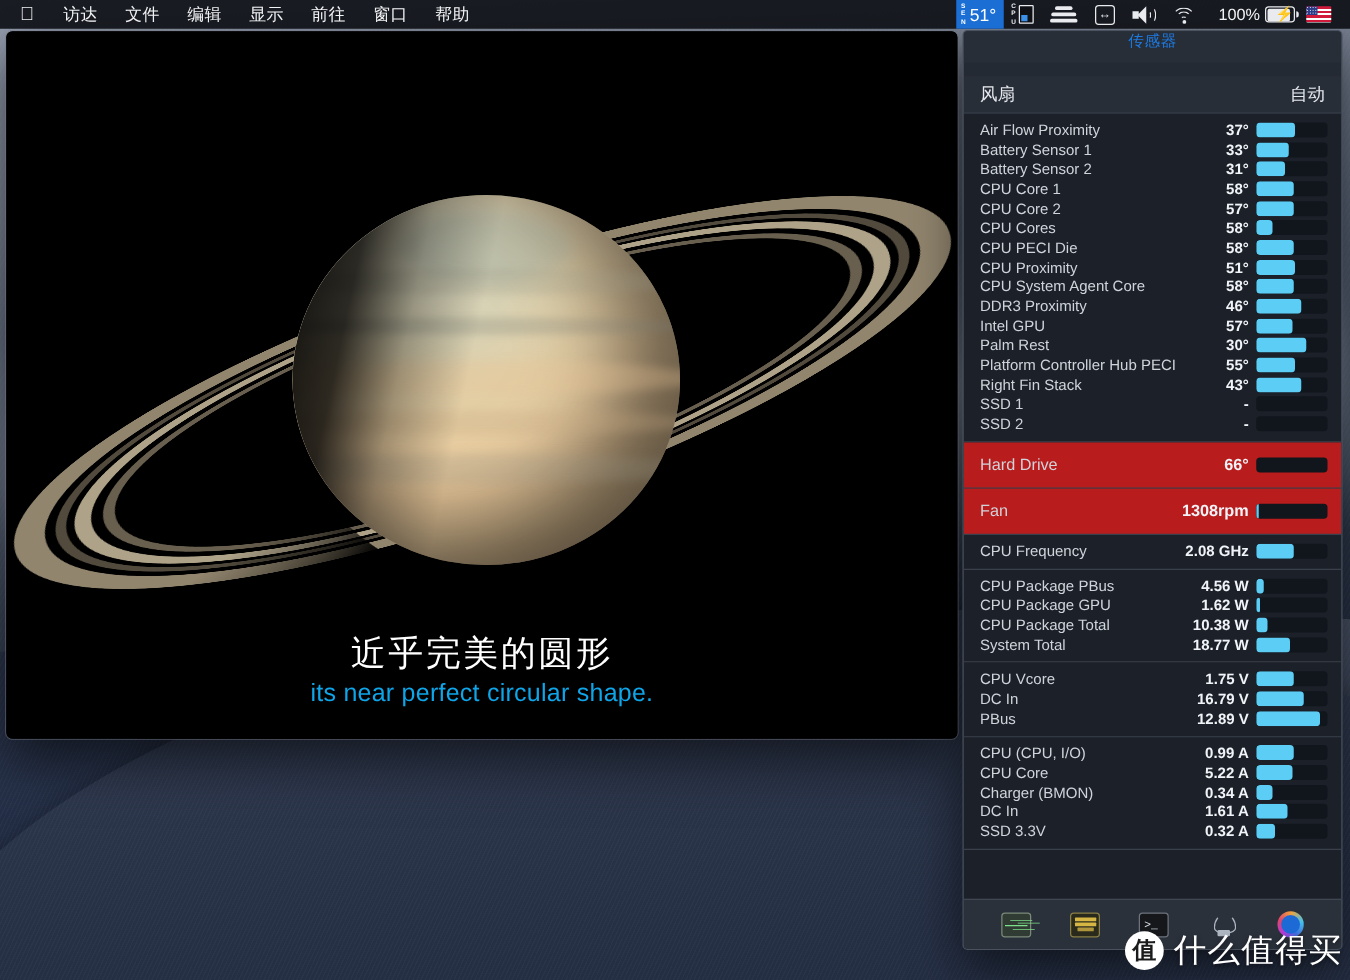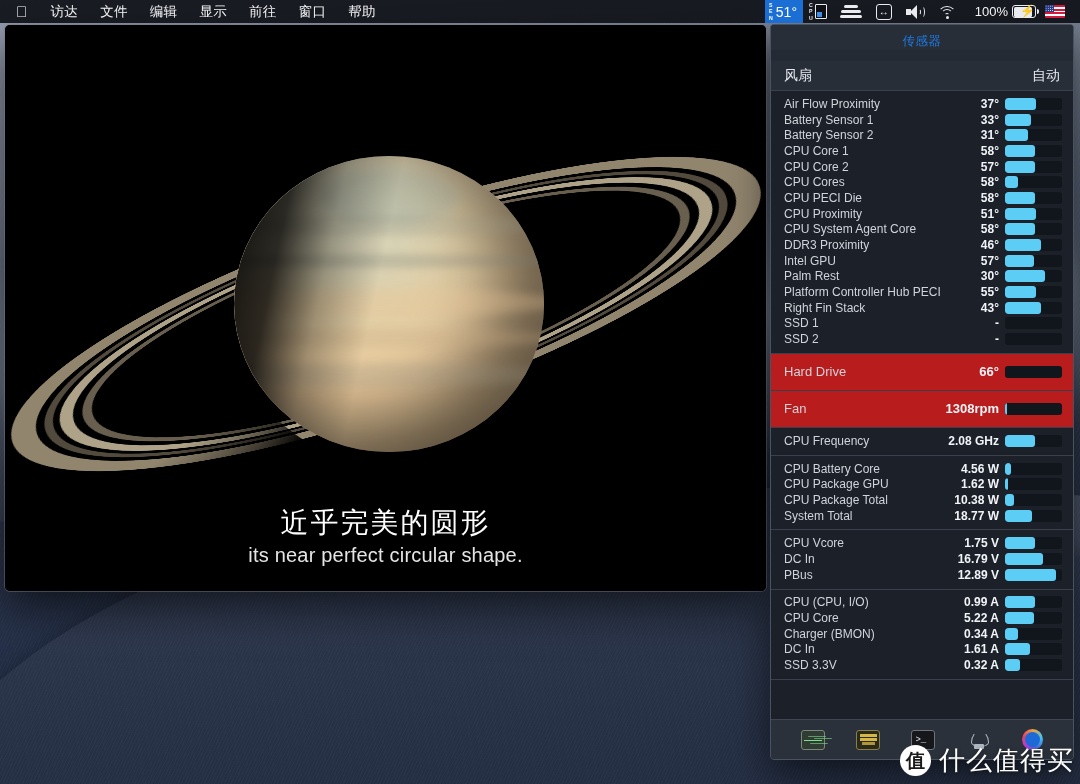--- a/index.html
+++ b/index.html
@@ -182,38 +182,38 @@
 
   #subs {
     position:absolute; left:0; right:0; bottom:22px;
     text-align:center;
   }
   #subs .cn {
     color:#fff; font-size:28px; letter-spacing:2px; line-height:1.28;
     text-shadow:0 1px 3px rgba(0,0,0,.9);
   }
   #subs .en {
-    color:#e5e5e5; font-size:20px; line-height:1.4; letter-spacing:.2px;
+    color:#0ea5e9; font-size:20px; line-height:1.4; letter-spacing:.2px;
     text-shadow:0 1px 3px rgba(0,0,0,.9);
   }
 
   
   #panel {
     position:absolute; right:6px; top:24px; width:304px; height:736px;
     background:#242a33;
     border:1px solid #4a525f;
     border-radius:4px;
     box-shadow:0 14px 42px rgba(0,0,0,.6);
     display:flex; flex-direction:column;
     overflow:hidden;
     color:#d9dde3;
     z-index:40;
   }
   #panel .titlebar {
-    height:25px; display:flex; align-items:flex-end; justify-content:center;
+    height:25px; display:flex; align-items:flex-start; justify-content:center;
     background:#282e38; flex:0 0 auto;
   }
   #panel .titlebar .t { color:#1d7ae0; font-size:12.5px; letter-spacing:.5px; }
 
   .fanrow {
     height:30px; display:flex; align-items:center; justify-content:space-between;
     padding:0 13px; background:#282e38;
     border-bottom:1px solid #3a414c;
     flex:0 0 auto;
     margin-top:11px;
@@ -480,21 +480,21 @@
         <div class="row">
           <div class="label">CPU Frequency</div>
           <div class="value">2.08 GHz</div>
           <div class="bar">
             <i style="width: 53%; background: rgb(92, 205, 245);"></i>
           </div>
         </div>
       </div>
       <div class="group">
         <div class="row">
-          <div class="label">CPU Battery Core</div>
+          <div class="label">CPU Package PBus</div>
           <div class="value">4.56 W</div>
           <div class="bar">
             <i style="width: 10%; background: rgb(92, 205, 245);"></i>
           </div>
         </div>
         <div class="row">
           <div class="label">CPU Package GPU</div>
           <div class="value">1.62 W</div>
           <div class="bar">
             <i style="width: 5%; background: rgb(92, 205, 245);"></i>

